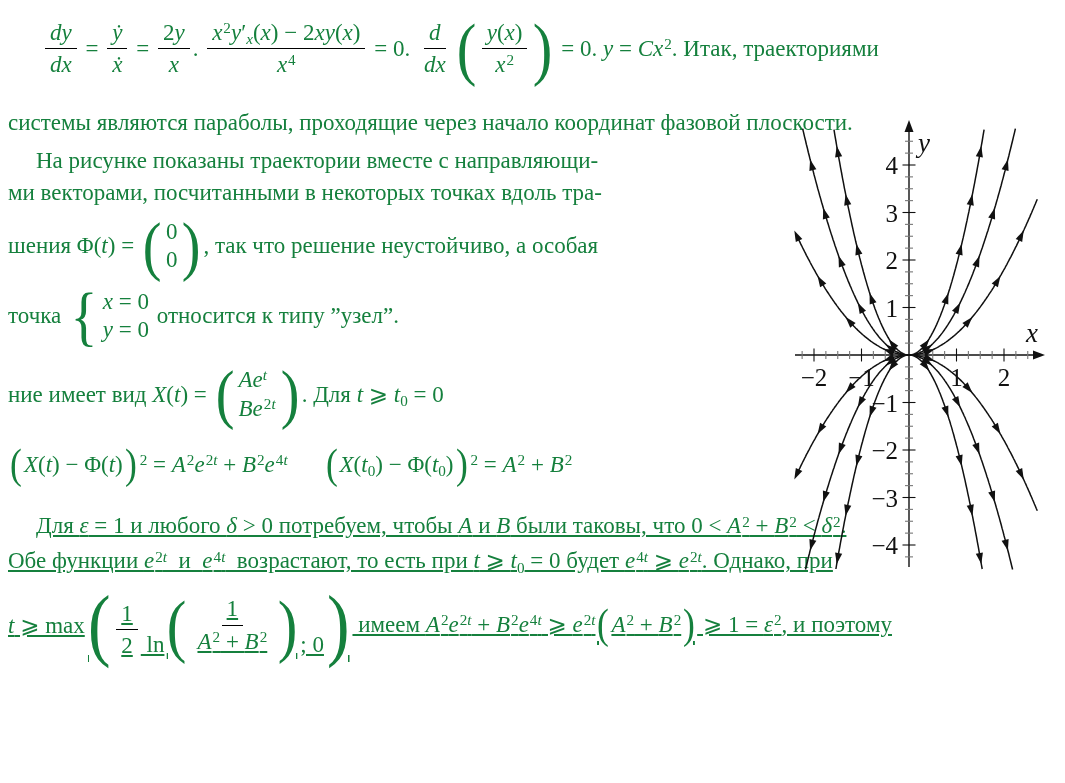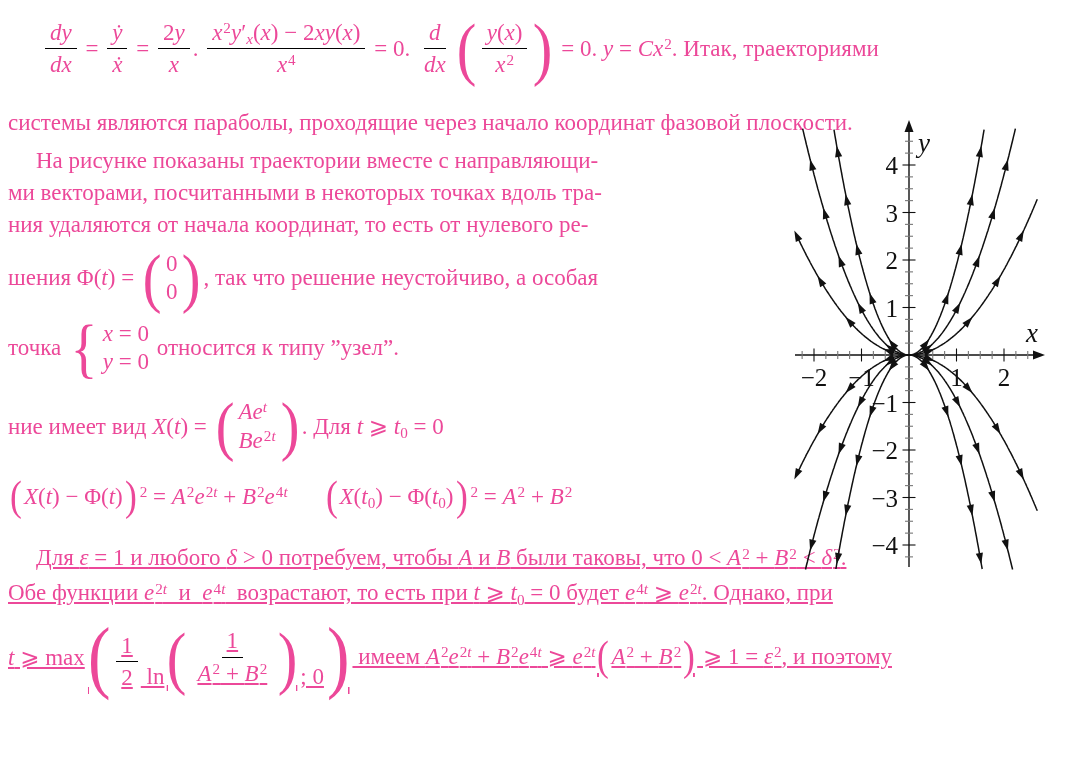--- a/index.html
+++ b/index.html
@@ -1,18 +1,18 @@
 <!DOCTYPE html>
 <html><head>
 <meta charset="utf-8">
 <style>
   html,body{margin:0;padding:0;background:#fff;}
   body{width:1065px;height:783px;position:relative;}
   .page{position:relative;width:1065px;height:783px;box-sizing:border-box;
-        padding:0 14px 0 8px;overflow:hidden;color:#ec4899;
+        padding:0 14px 0 8px;overflow:hidden;color:#15803d;
         font-family:"Liberation Serif",serif;font-size:23px;}
   .tline{line-height:32px;white-space:pre;}
   .mline{display:flex;align-items:center;white-space:pre;}
   .runs{white-space:pre;}
   .indent{padding-left:28px;}
   .indent2{padding-left:34px;}
   .r-n{}
   .r-i{font-style:italic;}
   .r-s{font-size:0.66em;position:relative;top:-0.45em;margin-left:1px;}
   .r-is{font-size:0.66em;position:relative;top:-0.45em;font-style:italic;}
@@ -47,21 +47,20 @@
 <body>
 
 <main class="page">
 
   <div class="mline l1 indent2"><span class="frac"><span class="fnum"><span class="r-i">dy</span></span><span class="fden"><span class="r-i">dx</span></span></span><span class="runs"><span class="r-n"> = </span></span><span class="frac"><span class="fnum"><span class="r-i">ẏ</span></span><span class="fden"><span class="r-i">ẋ</span></span></span><span class="runs"><span class="r-n"> = </span></span><span class="frac"><span class="fnum"><span class="r-n">2</span><span class="r-i">y</span></span><span class="fden"><span class="r-i">x</span></span></span><span class="runs"><span class="r-n">. </span></span><span class="frac"><span class="fnum"><span class="r-i">x</span><span class="r-s">2</span><span class="r-i">y</span><span class="r-n">′</span><span class="r-iu">x</span><span class="r-n">(</span><span class="r-i">x</span><span class="r-n">) − 2</span><span class="r-i">xy</span><span class="r-n">(</span><span class="r-i">x</span><span class="r-n">)</span></span><span class="fden"><span class="r-i">x</span><span class="r-s">4</span></span></span><span class="runs"><span class="r-n"> = 0. </span></span><span class="frac"><span class="fnum"><span class="r-i">d</span></span><span class="fden"><span class="r-i">dx</span></span></span><span class="pgroup"><span class="pglyph" style="font-size: 69.2156px;">(</span><span class="pcontent"><span class="frac"><span class="fnum"><span class="r-i">y</span><span class="r-n">(</span><span class="r-i">x</span><span class="r-n">)</span></span><span class="fden"><span class="r-i">x</span><span class="r-s">2</span></span></span></span><span class="pglyph" style="font-size: 69.2156px;">)</span></span><span class="runs"><span class="r-n"> = 0. </span><span class="r-i">y</span><span class="r-n"> = </span><span class="r-i">Cx</span><span class="r-s">2</span><span class="r-n">. Итак, траекториями</span></span></div>
   <div class="tline l2">системы являются параболы, проходящие через начало координат фазовой плоскости.</div>
 
   <section class="p2">
     <div class="tline indent">На рисунке показаны траектории вместе с направляющи-</div>
     <div class="tline">ми векторами, посчитанными в некоторых точках вдоль тра-</div>
-    <div class="tline">ния удаляются от начала координат, то есть от нулевого ре-</div>
     <div class="mline tall"><span class="runs"><span class="r-n">шения Φ(</span><span class="r-i">t</span><span class="r-n">) = </span></span><span class="pgroup"><span class="pglyph" style="font-size: 66.125px;">(</span><span class="pcontent"><span class="col"><span class="colrow"><span class="r-n">0</span></span><span class="colrow"><span class="r-n">0</span></span></span></span><span class="pglyph" style="font-size: 66.125px;">)</span></span><span class="runs"><span class="r-n">, так что решение неустойчиво, а особая</span></span></div>
     <div class="mline tall"><span class="runs"><span class="r-n">точка </span></span><span class="pgroup"><span class="pglyph" style="font-size: 66.125px;">{</span><span class="pcontent"><span class="col"><span class="colrow"><span class="r-i">x</span><span class="r-n"> = 0</span></span><span class="colrow"><span class="r-i">y</span><span class="r-n"> = 0</span></span></span></span></span><span class="runs"><span class="r-n"> относится к типу ”узел”.</span></span></div>
   </section>
 
   <section class="p3">
     <div class="mline tall"><span class="runs"><span class="r-n">ние имеет вид </span><span class="r-i">X</span><span class="r-n">(</span><span class="r-i">t</span><span class="r-n">) = </span></span><span class="pgroup"><span class="pglyph" style="font-size: 66.125px;">(</span><span class="pcontent"><span class="col"><span class="colrow"><span class="r-i">Ae</span><span class="r-is">t</span></span><span class="colrow"><span class="r-i">Be</span><span class="r-s">2</span><span class="r-is">t</span></span></span></span><span class="pglyph" style="font-size: 66.125px;">)</span></span><span class="runs"><span class="r-n">. Для </span><span class="r-i">t</span><span class="r-n"> ⩾ </span><span class="r-i">t</span><span class="r-u">0</span><span class="r-n"> = 0</span></span></div>
   </section>
 
   <div class="mline eqline"><span class="pgroup"><span class="pglyph" style="font-size: 41.8469px;">(</span><span class="pcontent"><span class="runs"><span class="r-i">X</span><span class="r-n">(</span><span class="r-i">t</span><span class="r-n">) − Φ(</span><span class="r-i">t</span><span class="r-n">)</span></span></span><span class="pglyph" style="font-size: 41.8469px;">)</span></span><span class="runs"><span class="r-s">2</span><span class="r-n"> = </span><span class="r-i">A</span><span class="r-s">2</span><span class="r-i">e</span><span class="r-s">2</span><span class="r-is">t</span><span class="r-n"> + </span><span class="r-i">B</span><span class="r-s">2</span><span class="r-i">e</span><span class="r-s">4</span><span class="r-is">t</span></span><span style="display: inline-block; width: 36px;"></span><span class="pgroup"><span class="pglyph" style="font-size: 41.8469px;">(</span><span class="pcontent"><span class="runs"><span class="r-i">X</span><span class="r-n">(</span><span class="r-i">t</span><span class="r-u">0</span><span class="r-n">) − Φ(</span><span class="r-i">t</span><span class="r-u">0</span><span class="r-n">)</span></span></span><span class="pglyph" style="font-size: 41.8469px;">)</span></span><span class="runs"><span class="r-s">2</span><span class="r-n"> = </span><span class="r-i">A</span><span class="r-s">2</span><span class="r-n"> + </span><span class="r-i">B</span><span class="r-s">2</span></span></div>
 

